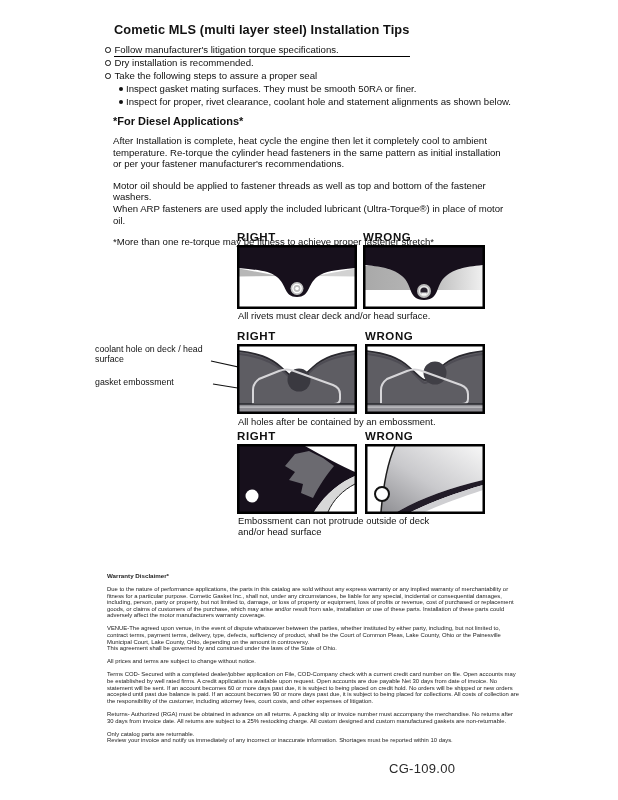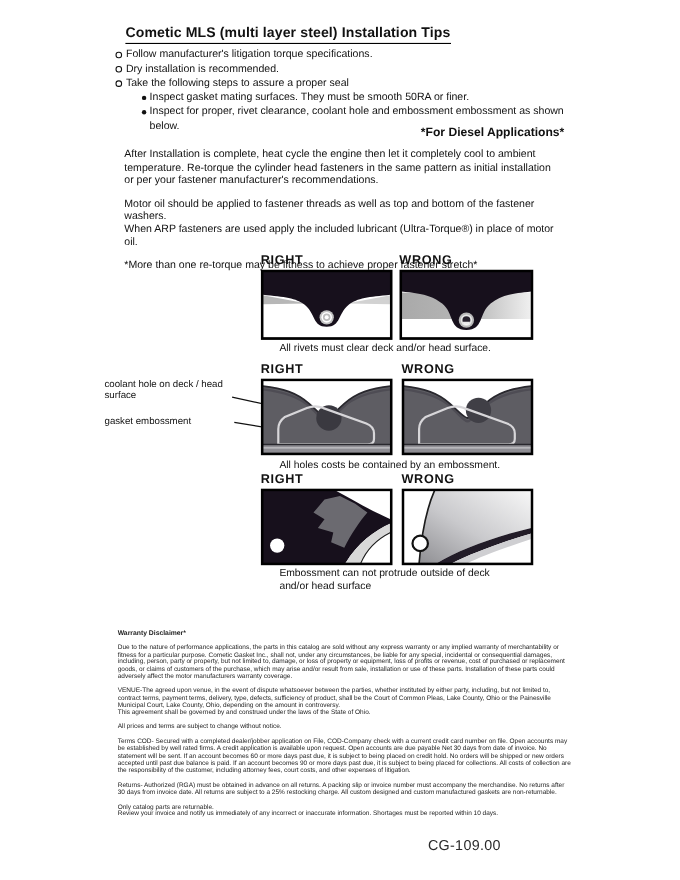--- a/index.html
+++ b/index.html
@@ -3,36 +3,36 @@
 <meta charset="utf-8">
 <style>
   html,body{margin:0;padding:0;background:#fff;}
   .page{
     position:relative;width:618px;height:800px;background:#ffffff;overflow:hidden;
     font-family:"Liberation Sans","DejaVu Sans",sans-serif;color:#111;
   }
   
   .title{
     position:absolute;left:114px;top:22px;font-size:12.8px;font-weight:bold;
-    border-bottom:1.6px solid #000;padding-bottom:2px;letter-spacing:0.1px;white-space:nowrap;
+    border-bottom:1.6px solid #000;padding-bottom:19px;letter-spacing:0.1px;white-space:nowrap;
   }
   
   .bullets{position:absolute;left:105px;top:43px;width:420px;font-size:9.6px;}
   .bullet-row{display:flex;align-items:flex-start;line-height:13px;}
-  .bullet-row.sub{margin-left:24px;}
+  .bullet-row.sub{margin-left:14px;}
   .ring{flex:0 0 auto;width:3.5px;height:3.5px;border:1px solid #111;border-radius:50%;margin:4px 4px 0 0;}
   .dot{flex:0 0 auto;width:4px;height:4px;background:#111;border-radius:50%;margin:4.5px 3px 0 0;}
   
   .diesel{position:absolute;left:113px;top:115px;width:400px;}
-  .diesel-h{font-size:11px;font-weight:bold;margin:0 0 8px 0;text-align:right;}
+  .diesel-h{font-size:11px;font-weight:bold;margin:0 0 8px 0;}
   .diesel p{font-size:9.6px;line-height:11.6px;margin:0 0 10px 0;white-space:pre-line;}
   
   .dg-label{position:absolute;width:120px;text-align:left;font-size:11.5px;font-weight:bold;letter-spacing:0.6px;}
   .dg-box{position:absolute;display:block;}
-  .dg-caption{position:absolute;left:254px;font-size:9.4px;line-height:10.5px;white-space:pre-line;}
+  .dg-caption{position:absolute;left:238px;font-size:9.4px;line-height:10.5px;white-space:pre-line;}
   .ann{position:absolute;left:95px;width:115px;text-align:left;font-size:8.8px;line-height:9.8px;}
   .leaders{position:absolute;left:205px;top:355px;}
   
   .legal{position:absolute;left:107px;top:572px;width:412px;color:#222;}
   .legal-h{font-size:6.2px;font-weight:bold;margin:0 0 7px 0;}
   .legal p{font-size:5.9px;line-height:6.6px;margin:0 0 6.5px 0;white-space:pre-line;}
   
   .footer-code{position:absolute;left:389px;top:761px;font-size:13px;color:#2a2a2a;letter-spacing:0.3px;}
 </style>
 </head>
@@ -54,21 +54,21 @@
     <div class="bullet-row">
       <span class="ring"></span>
       <span>Take the following steps to assure a proper seal</span>
     </div>
     <div class="bullet-row sub">
       <span class="dot"></span>
       <span>Inspect gasket mating surfaces.  They must be smooth 50RA or finer.</span>
     </div>
     <div class="bullet-row sub">
       <span class="dot"></span>
-      <span>Inspect for proper, rivet clearance, coolant hole and embossment embossment as shown below.</span>
+      <span>Inspect for proper, rivet clearance, coolant hole and statement alignments as shown below.</span>
     </div>
   </div>
 
   <div class="diesel">
     <div class="diesel-h">*For Diesel Applications*</div>
     <p>After Installation is complete, heat cycle the engine then let it completely cool to ambient
 temperature. Re-torque the cylinder head fasteners in the same pattern as initial installation
 or per your fastener manufacturer's recommendations.</p>
     <p>Motor oil should be applied to fastener threads as well as top and bottom of the fastener washers.
 When ARP fasteners are used apply the included lubricant (Ultra-Torque®) in place of motor oil.</p>
@@ -141,21 +141,21 @@
     <path d="M2,10 C20,12 34,16 45,26 C54,34 57,39 60,39 C63,39 66,34 75,26 C86,16 100,12 118,10" fill="none" stroke="#4a4950" stroke-width="2.2" opacity="0.8"></path>
     <path d="M2,7 C20,9 33,13 44,23 C53,31 57,36 60,36 C63,36 67,31 76,23 C87,13 100,9 118,7" fill="none" stroke="#29282e" stroke-width="1.6"></path>
     <circle cx="70" cy="29" r="11.5" fill="#403f46"></circle>
     <path d="M16,60 L16,46 C16,41 18,38 22,35 L42,27 C47,25 52,25 57,27 L96,41 C101,43 103,46 103,50 L103,55 C103,58.5 100.5,60 97,60 Z" fill="none" stroke="#d7d6d9" stroke-width="2"></path>
     <rect x="2" y="60" width="116" height="8" fill="#8f8e94"></rect>
     <line x1="2" y1="60" x2="118" y2="60" stroke="#29282e" stroke-width="1.4"></line>
     <line x1="2" y1="63.2" x2="118" y2="63.2" stroke="#c6c5c9" stroke-width="1.2"></line>
     <rect x="1.25" y="1.25" width="117.5" height="67.5" fill="none" stroke="#000" stroke-width="2.5"></rect>
   </svg>
 
-  <div class="dg-caption" style="top:417px">All holes costs be contained by an embossment.</div>
+  <div class="dg-caption" style="top:417px">All holes after be contained by an embossment.</div>
 
   <div class="dg-label" style="left:237px;top:430px">RIGHT</div>
   <div class="dg-label" style="left:365px;top:430px">WRONG</div>
 
   <svg class="dg-box" style="left:237px;top:444px" width="120" height="70" viewBox="0 0 120 70">
     <rect x="0" y="0" width="120" height="70" fill="#ffffff"></rect>
     <path d="M2,2 L68,2 C86,12 104,22 118,28 L118,32 C104,38 88,50 77,68 L2,68 Z" fill="#17101c"></path>
     <path d="M77,68 C88,50 104,38 118,32 L118,40 C106,46 96,56 91,68 Z" fill="#d8d8d8"></path>
     <path d="M91,68 C96,56 106,46 118,40" stroke="#1c1c1c" stroke-width="1" fill="none"></path>
     <path d="M58,10 L72,7 L86,14 L97,22 C90,30 82,42 76,54 L64,49 L66,40 L52,36 L58,28 L48,22 Z" fill="#6b6a70"></path>

